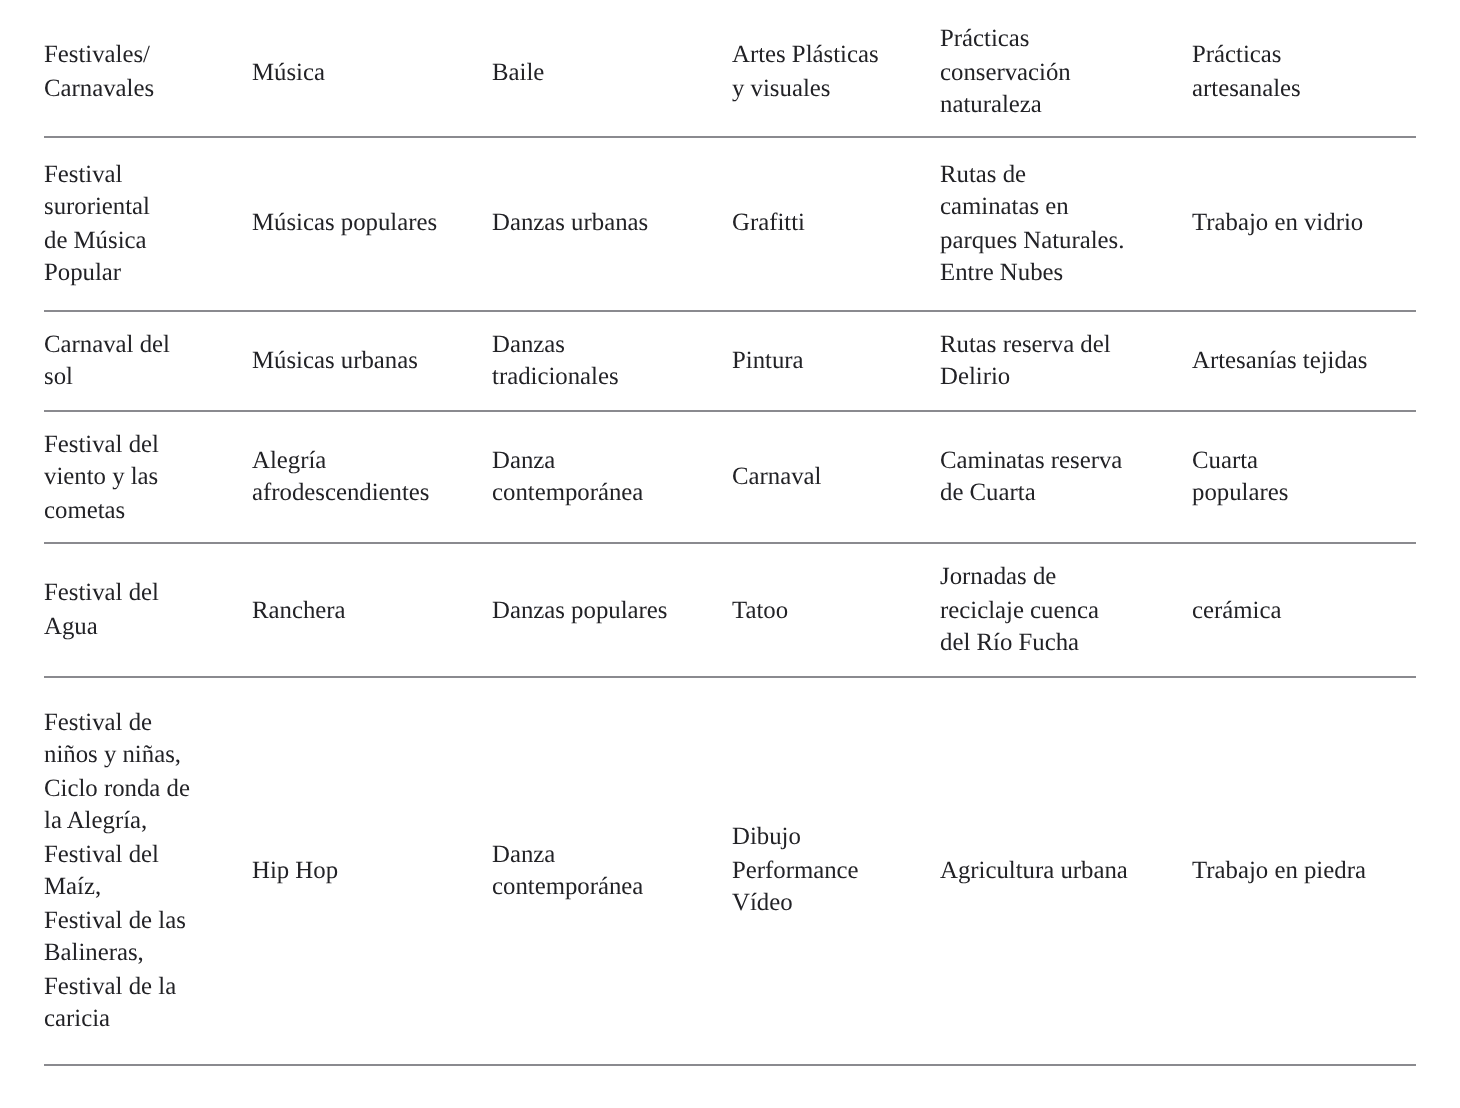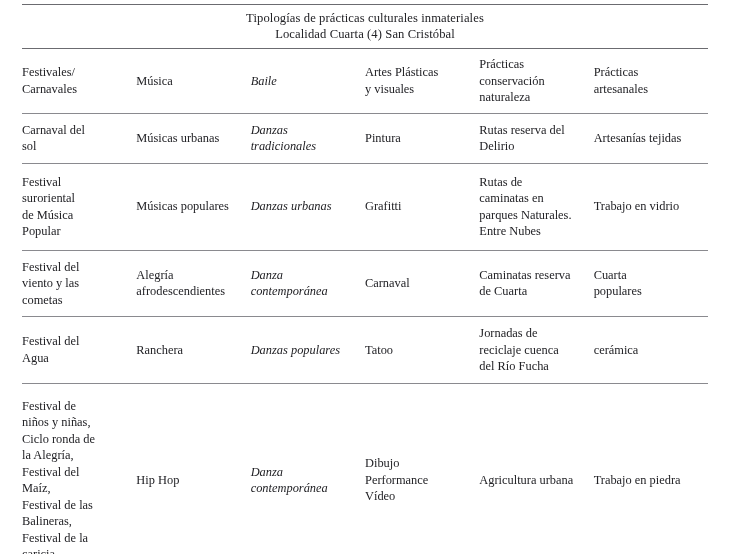--- a/index.html
+++ b/index.html
@@ -61,38 +61,32 @@
   }
   .body-row.tall td {
     padding: 10px 0 10px 0 !important;
   }
   .body-row.tallest td {
     padding: 14px 0 14px 0 !important;
   }
   
   .c1 { width: 104px; padding-left: 5px !important; padding-right: 8px !important; }
   .c2 { width: 120px; padding-left: 6px !important; padding-right: 6px !important; }
-  .c3 { width: 120px; padding-left: 6px !important; padding-right: 6px !important; font-style: italic; }
+  .c3 { width: 120px; padding-left: 6px !important; padding-right: 6px !important; }
   .c4 { width: 104px; padding-left: 4px !important; padding-right: 6px !important; }
   .c5 { width: 126px; padding-left: 4px !important; padding-right: 8px !important; }
   .c6 { width: 112px; padding-left: 4px !important; padding-right: 2px !important; }
   .cell-text { display: block; white-space: pre-line; }
 </style>
 </head>
 <body>
 
 <div class="page">
   <table class="tbl">
     <tbody>
-      <tr>
-        <td class="title-cell" colspan="6">
-          <span class="title-line">Tipologías de prácticas culturales inmateriales</span>
-          <span class="title-line">Localidad Cuarta (4) San Cristóbal</span>
-        </td>
-      </tr>
 
       <tr class="hdr">
         <td class="c1">
             <span class="cell-text">Festivales/
 Carnavales</span>
           </td>
         <td class="c2">
             <span class="cell-text">Música</span>
           </td>
         <td class="c3">
@@ -103,44 +97,20 @@
 y visuales</span>
           </td>
         <td class="c5">
             <span class="cell-text">Prácticas
 conservación
 naturaleza</span>
           </td>
         <td class="c6">
             <span class="cell-text">Prácticas
 artesanales</span>
-          </td>
-      </tr>
-
-      <tr class="body-row">
-        <td class="c1">
-            <span class="cell-text">Carnaval del
-sol</span>
-          </td>
-        <td class="c2">
-            <span class="cell-text">Músicas urbanas</span>
-          </td>
-        <td class="c3">
-            <span class="cell-text">Danzas
-tradicionales</span>
-          </td>
-        <td class="c4">
-            <span class="cell-text">Pintura</span>
-          </td>
-        <td class="c5">
-            <span class="cell-text">Rutas reserva del
-Delirio</span>
-          </td>
-        <td class="c6">
-            <span class="cell-text">Artesanías tejidas</span>
           </td>
       </tr>
 
       <tr class="body-row tall">
         <td class="c1">
             <span class="cell-text">Festival
 suroriental
 de Música
 Popular</span>
           </td>
@@ -154,20 +124,44 @@
             <span class="cell-text">Grafitti</span>
           </td>
         <td class="c5">
             <span class="cell-text">Rutas de
 caminatas en
 parques Naturales.
 Entre Nubes</span>
           </td>
         <td class="c6">
             <span class="cell-text">Trabajo en vidrio</span>
+          </td>
+      </tr>
+
+      <tr class="body-row">
+        <td class="c1">
+            <span class="cell-text">Carnaval del
+sol</span>
+          </td>
+        <td class="c2">
+            <span class="cell-text">Músicas urbanas</span>
+          </td>
+        <td class="c3">
+            <span class="cell-text">Danzas
+tradicionales</span>
+          </td>
+        <td class="c4">
+            <span class="cell-text">Pintura</span>
+          </td>
+        <td class="c5">
+            <span class="cell-text">Rutas reserva del
+Delirio</span>
+          </td>
+        <td class="c6">
+            <span class="cell-text">Artesanías tejidas</span>
           </td>
       </tr>
 
       <tr class="body-row">
         <td class="c1">
             <span class="cell-text">Festival del
 viento y las
 cometas</span>
           </td>
         <td class="c2">

